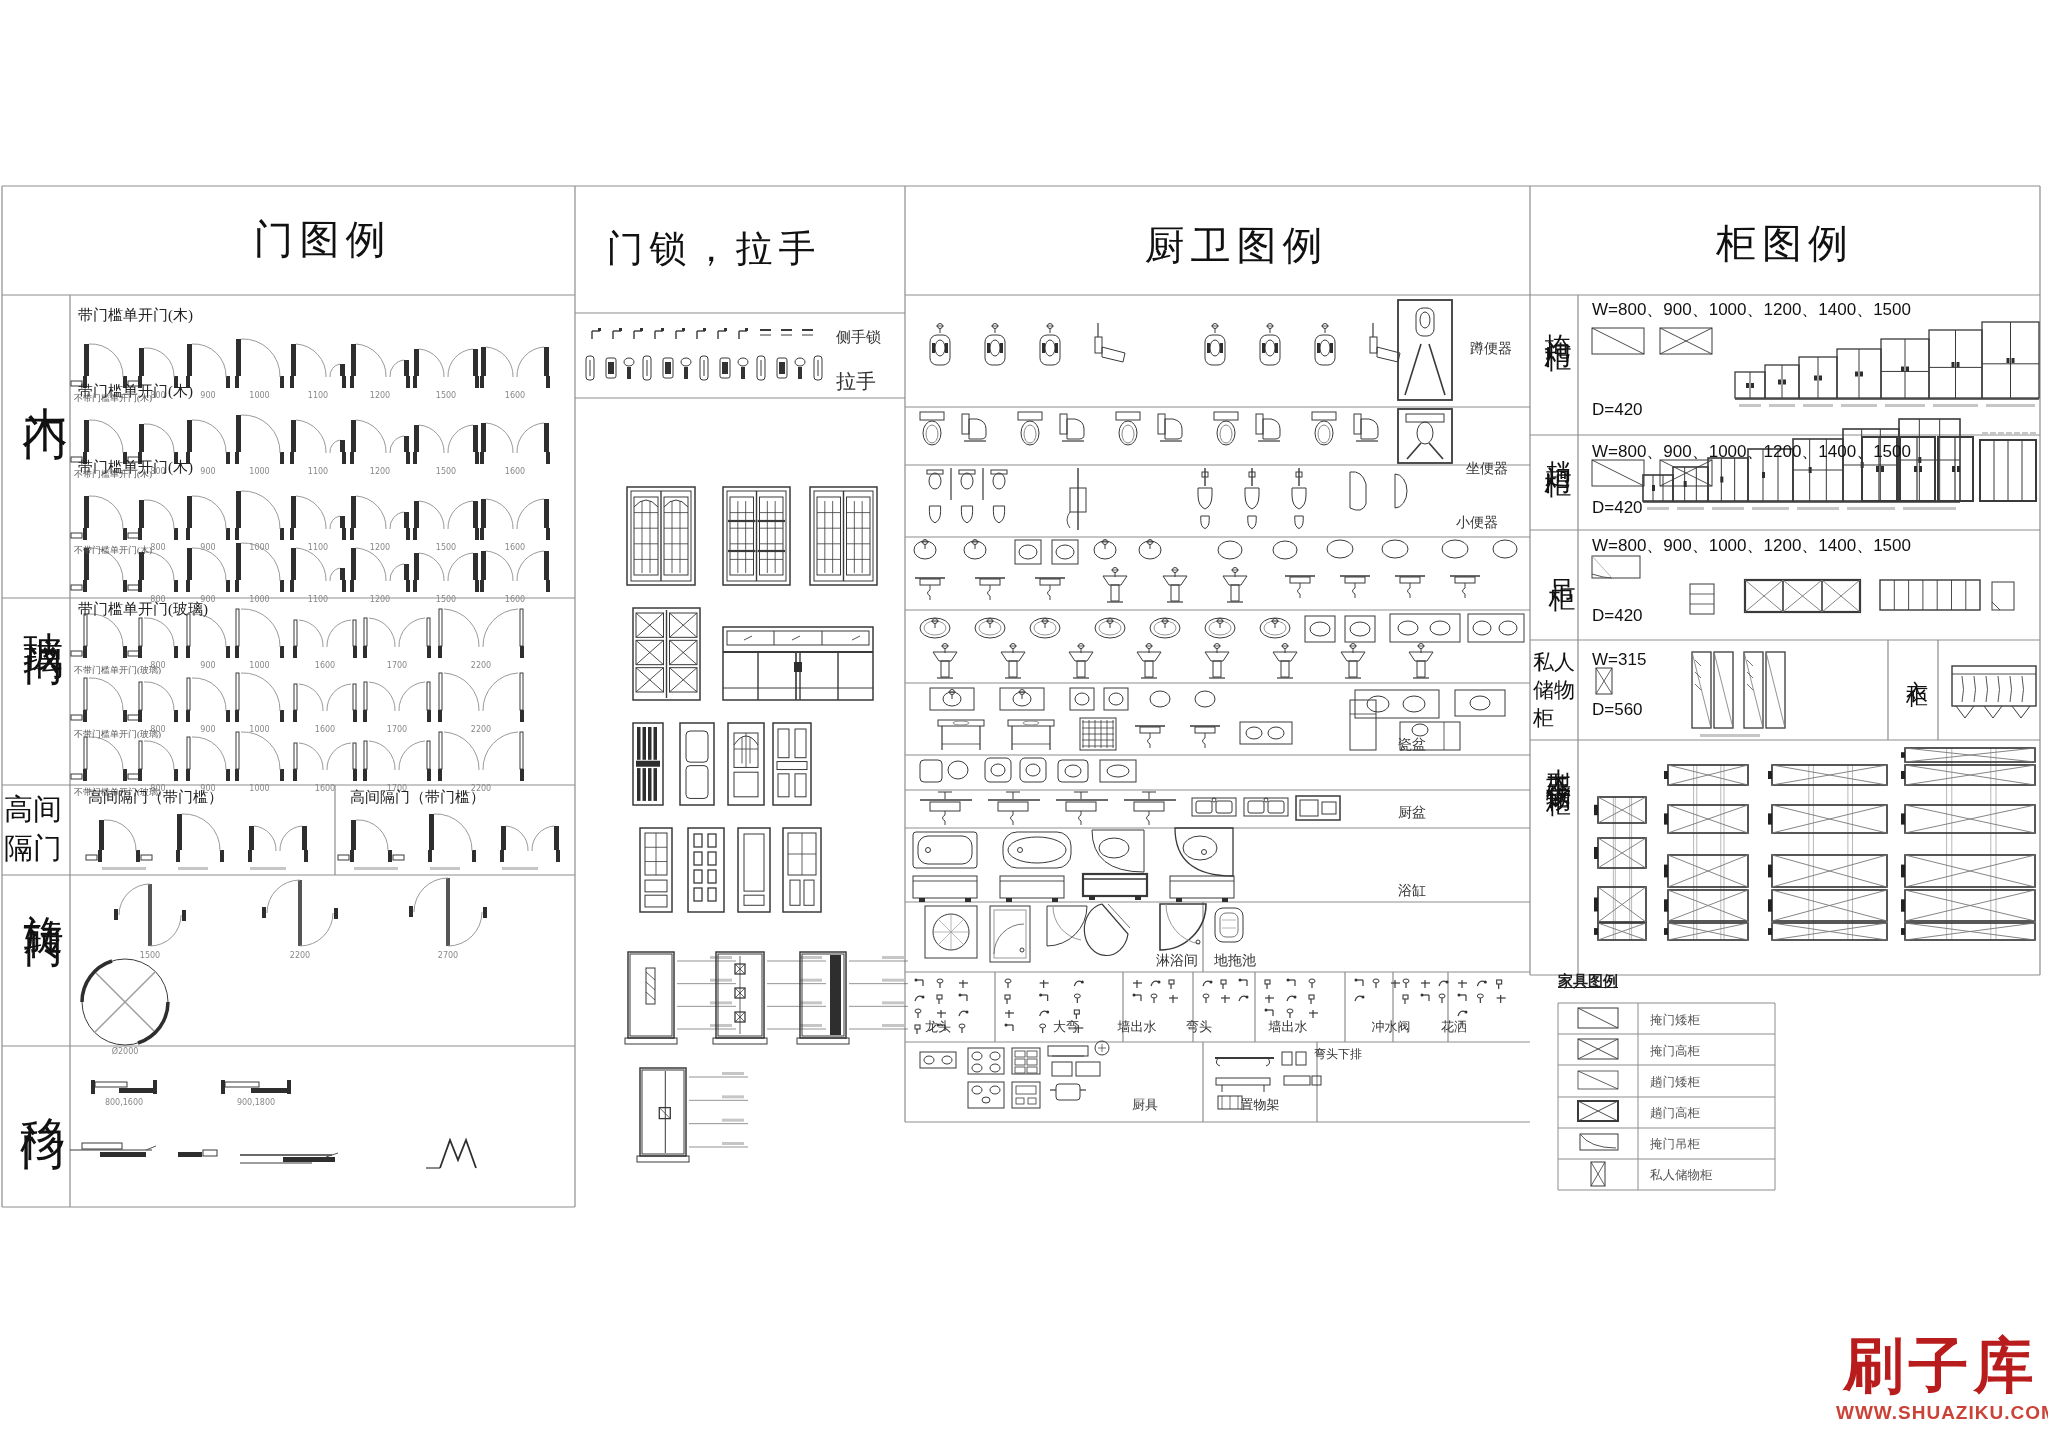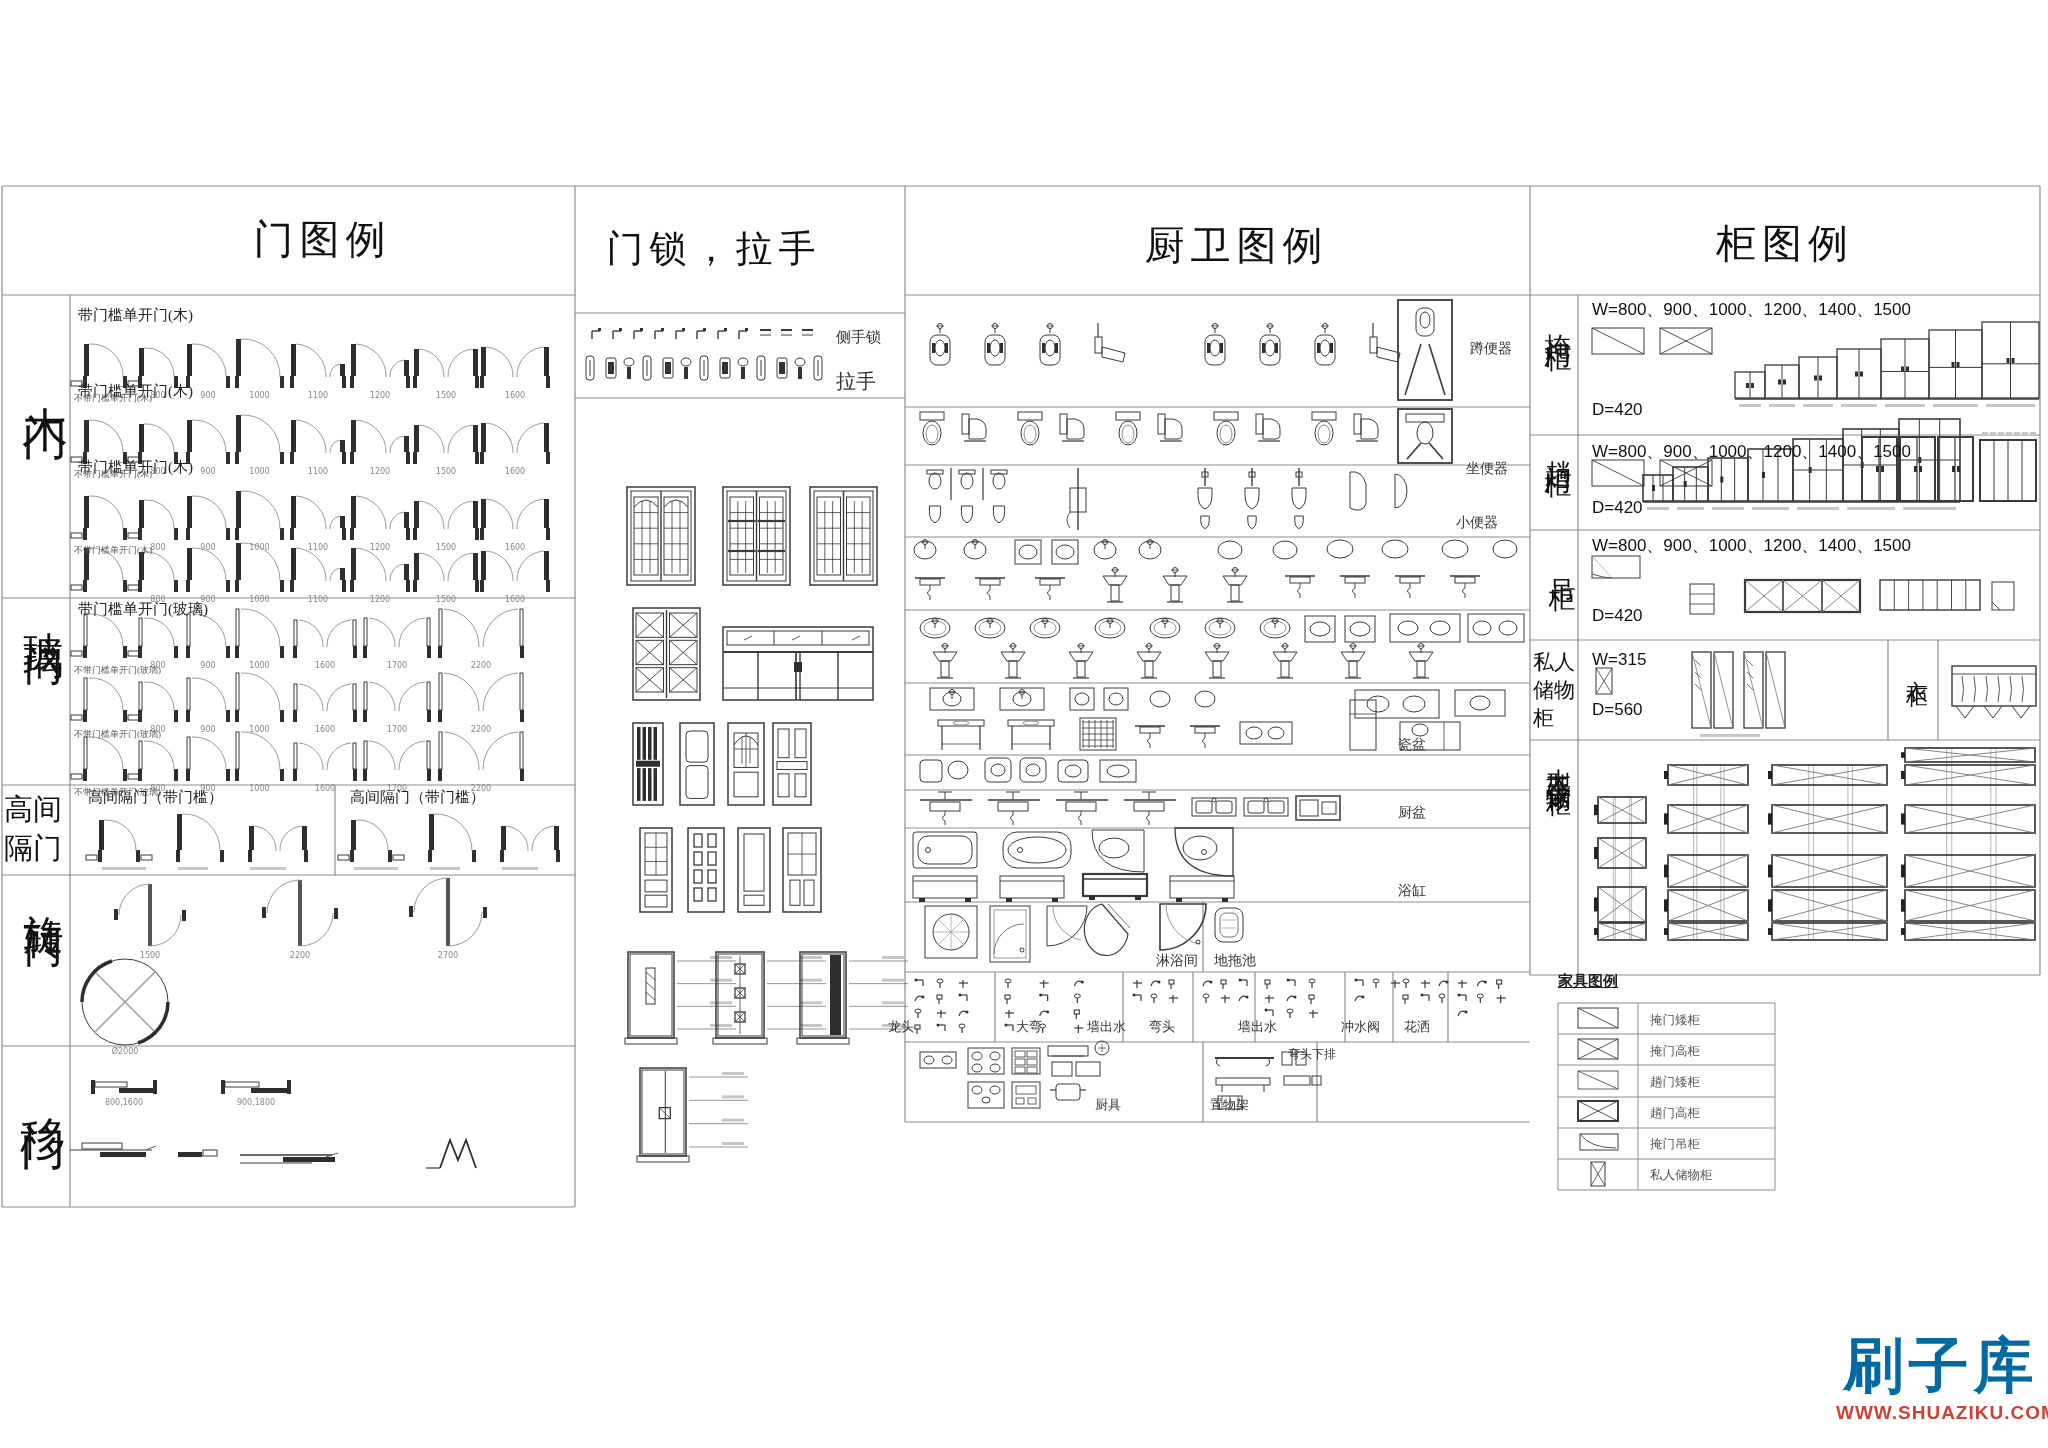--- a/index.html
+++ b/index.html
@@ -6,21 +6,21 @@
   #canvas{position:relative;width:2048px;height:1448px;background:#fff;overflow:hidden;
           font-family:"Liberation Serif","DejaVu Serif",serif;color:#1e1e1e;}
   #art{position:absolute;left:0;top:0;}
   .t{position:absolute;white-space:nowrap;}
   .title{font-size:40px;text-align:center;letter-spacing:6px;color:#111;}
   .vl{writing-mode:vertical-rl;text-orientation:upright;letter-spacing:6px;color:#111;}
   .cap{font-size:15px;color:#222;}
   .sub{font-size:9px;color:#555;}
   .rl{font-size:14px;color:#333;text-align:right;width:100px;}
   .ll{font-size:14px;color:#333;}
-  .fit{font-size:13px;color:#333;text-align:left;width:100px;}
+  .fit{font-size:13px;color:#333;text-align:center;width:100px;}
   .spec{font-family:"Liberation Sans","DejaVu Sans",sans-serif;font-size:17px;color:#111;}
   .wrap{white-space:normal;word-break:break-all;}
   .fur{font-size:12.5px;color:#555;}
   #wm-brand,#wm-site{font-family:"Liberation Sans","DejaVu Sans",sans-serif;font-weight:bold;text-align:center;}
 </style>
 </head>
 <body>
 
 <div id="canvas">
   <svg id="art" width="2048" height="1448" viewBox="0 0 2048 1448">
@@ -1695,15 +1695,15 @@
   <div class="t spec" style="left:1592px;top:700px;">D=560</div>
 
   <div class="t" style="left:1558px;top:972px;font-size:15px;font-weight:bold;text-decoration:underline;color:#222;">家具图例</div>
   <div class="t fur" style="left:1650px;top:1012px;">掩门矮柜</div>
   <div class="t fur" style="left:1650px;top:1043px;">掩门高柜</div>
   <div class="t fur" style="left:1650px;top:1074px;">趟门矮柜</div>
   <div class="t fur" style="left:1650px;top:1105px;">趟门高柜</div>
   <div class="t fur" style="left:1650px;top:1136px;">掩门吊柜</div>
   <div class="t fur" style="left:1650px;top:1167px;">私人储物柜</div>
 
-  <div class="t" id="wm-brand" style="left:1840px;top:1326px;width:202px;font-size:60px;letter-spacing:5px;color:#0369a1;">刷子库</div>
+  <div class="t" id="wm-brand" style="left:1840px;top:1326px;width:202px;font-size:60px;letter-spacing:5px;color:#b91c1c;">刷子库</div>
   <div class="t" id="wm-site" style="left:1836px;top:1402px;width:208px;font-size:19px;letter-spacing:1px;color:#cb4237;">WWW.SHUAZIKU.COM</div>
 </div>
 
 </body></html>

